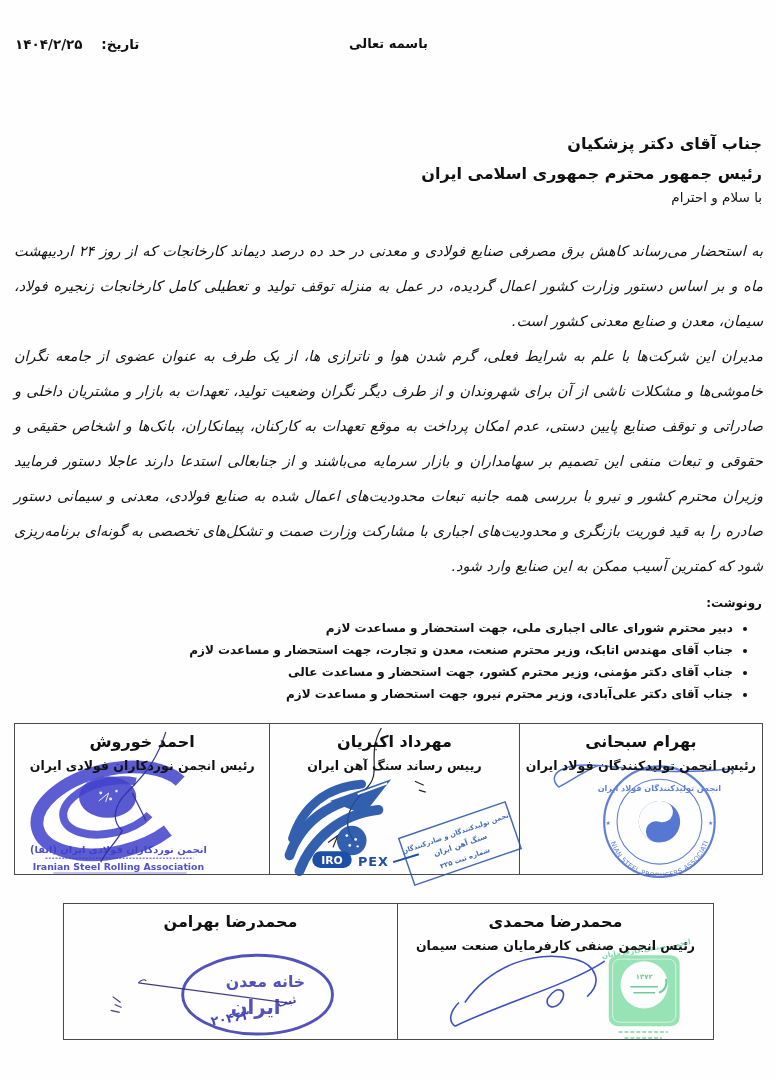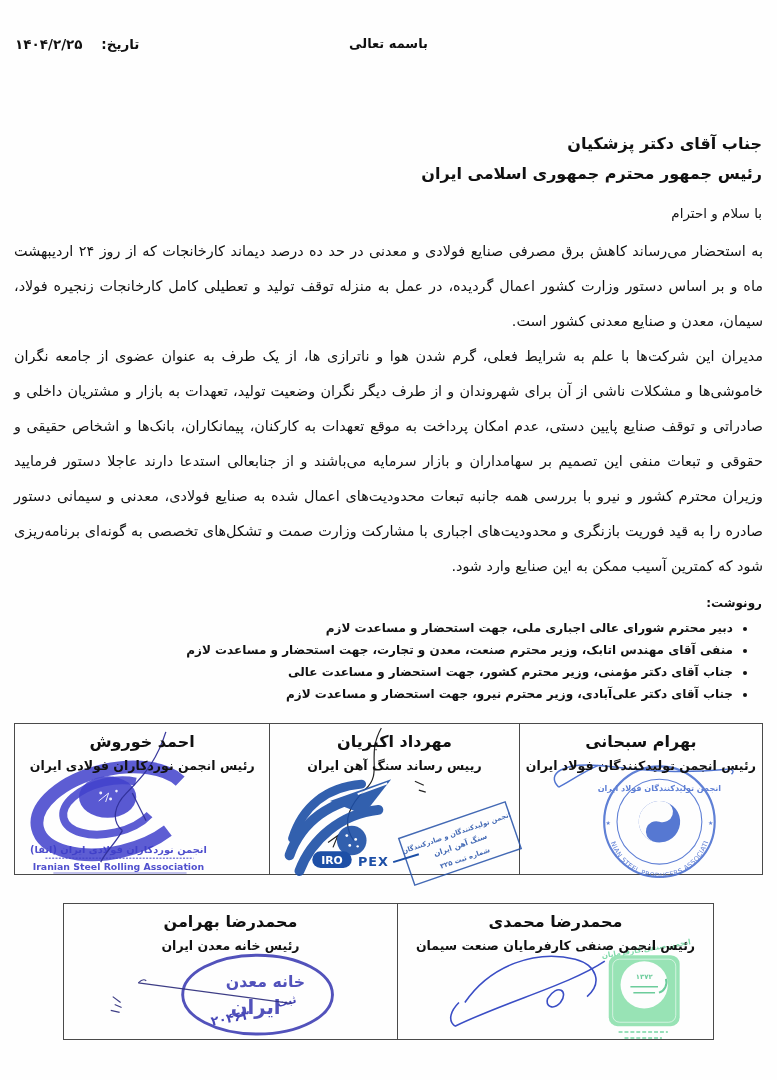--- a/index.html
+++ b/index.html
@@ -10,25 +10,25 @@
   }
   
   .besmele{position:absolute;top:36px;left:0;right:0;text-align:center;
     font-weight:bold;font-size:13px;}
   .date-block{position:absolute;top:36px;left:15px;direction:rtl;
     font-weight:bold;font-size:13.5px;white-space:nowrap;}
   .date-block .date-value{margin-right:14px;display:inline-block;}
   
   .recipient{position:absolute;top:129px;right:15px;text-align:right;
     font-weight:bold;font-size:16px;line-height:30px;}
-  .salutation{position:absolute;top:205px;right:15px;font-size:13.5px;}
+  .salutation{position:absolute;top:189px;right:15px;font-size:13.5px;}
   
   .body-text{position:absolute;top:234px;right:14px;left:14px;
     font-size:14.4px;line-height:35px;text-align:justify;text-justify:inter-word;}
-  .body-text p{margin:0;}
+  .body-text p{margin:0;font-style:italic;}
   
   .cc-label{position:absolute;top:596px;right:15px;font-weight:bold;font-size:12px;}
   .cc-list{position:absolute;top:617px;right:28px;margin:0;padding:0 16px 0 0;
     font-weight:bold;font-size:12px;line-height:22px;list-style:disc;}
   
   .sig-table{position:absolute;display:flex;direction:rtl;
     border:1px solid #4a4a4a;box-sizing:border-box;background:transparent;}
   .sig-table-1{top:723px;left:14px;width:749px;height:152px;}
   .sig-table-2{top:903px;left:63px;width:651px;height:137px;}
   .sig-cell{position:relative;box-sizing:border-box;padding-top:8px;
@@ -61,21 +61,21 @@
   <div class="salutation">با سلام و احترام</div>
 
   <div class="body-text">
     <p>به استحضار می‌رساند کاهش برق مصرفی صنایع فولادی و معدنی در حد ده درصد دیماند کارخانجات که از روز ۲۴ اردیبهشت ماه و بر اساس دستور وزارت کشور اعمال گردیده،  در عمل به منزله توقف تولید و تعطیلی کامل کارخانجات زنجیره فولاد، سیمان، معدن و صنایع معدنی کشور است.</p>
     <p>مدیران این شرکت‌ها با علم به شرایط فعلی، گرم شدن هوا و ناترازی ها، از یک طرف به عنوان عضوی از جامعه نگران خاموشی‌ها و مشکلات ناشی از آن برای شهروندان و از طرف دیگر نگران وضعیت تولید، تعهدات به بازار و مشتریان داخلی و صادراتی و توقف صنایع پایین دستی، عدم امکان پرداخت به موقع تعهدات به کارکنان، پیمانکاران، بانک‌ها و اشخاص حقیقی و حقوقی و تبعات منفی این تصمیم بر سهامداران و بازار سرمایه می‌باشند و از جنابعالی استدعا دارند عاجلا دستور فرمایید وزیران محترم کشور و نیرو با بررسی همه جانبه تبعات محدودیت‌های اعمال شده به صنایع فولادی، معدنی و سیمانی دستور صادره را به قید فوریت بازنگری و محدودیت‌های اجباری با مشارکت وزارت صمت و تشکل‌های تخصصی به گونه‌ای برنامه‌ریزی شود که کمترین آسیب ممکن به این صنایع وارد شود.</p>
   </div>
 
   <div class="cc-label">رونوشت:</div>
   <ul class="cc-list">
     <li>دبیر محترم شورای عالی اجباری ملی، جهت استحضار و مساعدت لازم</li>
-    <li>منفی آقای مهندس اتابک، وزیر محترم صنعت، معدن و تجارت، جهت استحضار و مساعدت لازم</li>
+    <li>جناب آقای مهندس اتابک، وزیر محترم صنعت، معدن و تجارت، جهت استحضار و مساعدت لازم</li>
     <li>جناب آقای دکتر مؤمنی، وزیر محترم کشور، جهت استحضار و مساعدت عالی</li>
     <li>جناب آقای دکتر علی‌آبادی، وزیر محترم نیرو، جهت استحضار و مساعدت لازم</li>
   </ul>
 
   <div class="sig-table sig-table-1">
 
     <div class="sig-cell">
       <div class="sig-name">بهرام سبحانی</div>
       <div class="sig-title">رئیس انجمن تولیدکنندگان فولاد ایران</div>
       <svg class="stamp-svg" viewBox="0 0 243 152">
@@ -204,21 +204,20 @@
           <path d="M66,100 C92,62 138,46 178,56 C200,62 206,80 190,94"></path>
           <path d="M56,124 C110,98 172,82 208,58"></path>
           <path d="M150,96 C160,80 172,88 163,100 C156,108 147,104 150,96"></path>
           <path d="M60,100 C52,108 48,118 56,124"></path>
         </g>
       </svg>
     </div>
 
     <div class="sig-cell">
       <div class="sig-name">محمدرضا بهرامن</div>
-      <div class="sig-title">رئیس خانه معدن ایران</div>
       <svg class="stamp-svg" viewBox="0 0 335 137">
         <g opacity="0.9">
           <ellipse cx="195" cy="92" rx="76" ry="40" fill="none" stroke="#4040b4" stroke-width="3"></ellipse>
           <text x="203" y="84" text-anchor="middle" font-size="16" font-weight="bold" fill="#4040b4">خانه معدن</text>
           <text x="193" y="112" text-anchor="middle" font-size="20" font-weight="bold" fill="#4040b4">ایران</text>
           <g transform="rotate(-14 235 100)">
             <text x="235" y="100" font-size="11" fill="#3434b0" font-weight="bold">ثبت</text>
           </g>
           <g transform="rotate(-10 168 120)">
             <text x="168" y="120" text-anchor="middle" font-size="13" fill="#3434b0" font-weight="bold">۲۰۴۶۳</text>

